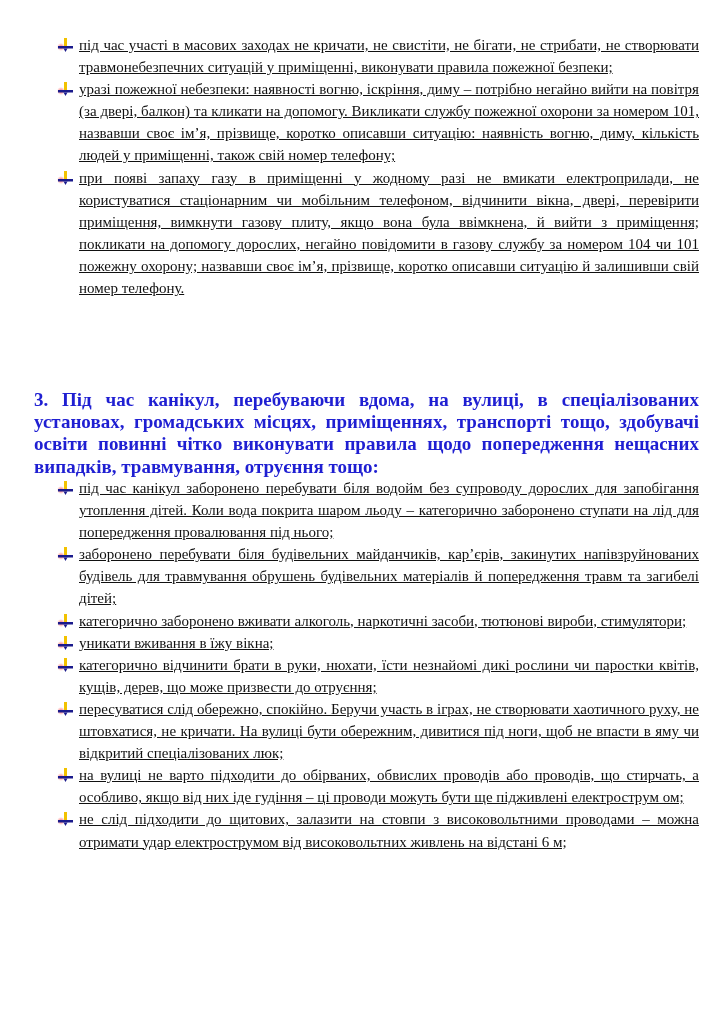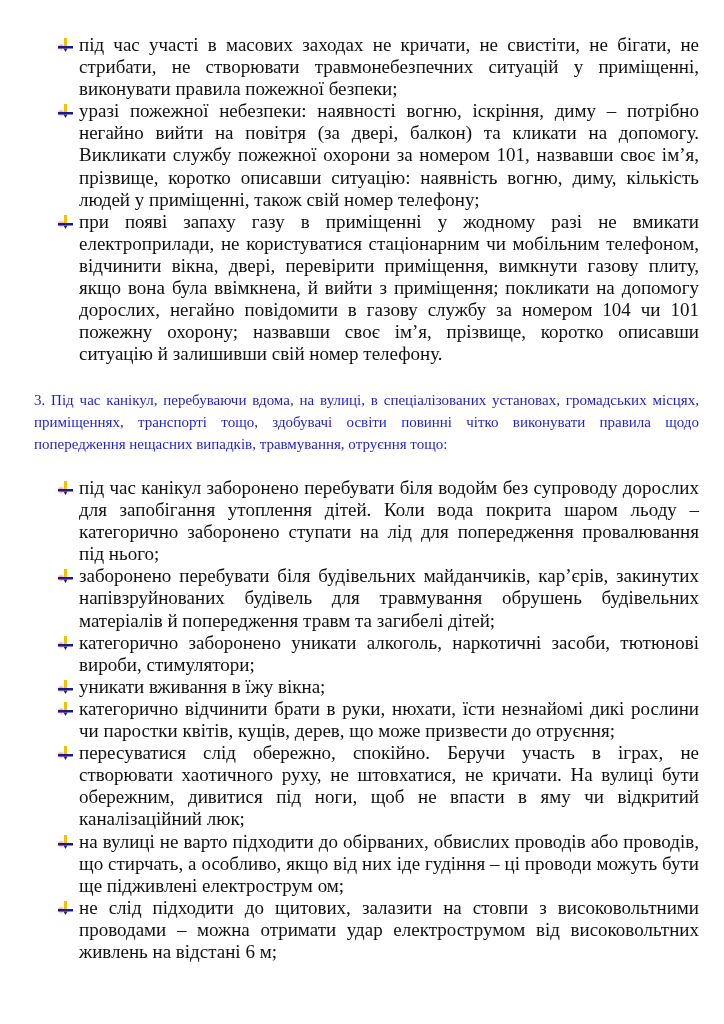--- a/index.html
+++ b/index.html
@@ -3,27 +3,27 @@
 <meta charset="utf-8">
 <style>
   html, body { margin: 0; padding: 0; background: #ffffff; }
   body { width: 724px; height: 1024px; position: relative; overflow: hidden; }
   .page {
     position: absolute; left: 0; top: 0; width: 724px; height: 1024px;
     font-family: "Liberation Serif", "DejaVu Serif", serif;
     color: #111111;
   }
   .list { position: absolute; left: 57px; width: 642px; }
-  .item { position: relative; padding-left: 22px; font-size: 19px; line-height: 22.1px; text-align: justify; }
+  .item { position: relative; padding-left: 22px; font-size: 15px; line-height: 22.1px; text-align: justify; text-decoration: underline; }
   .item .text { display: block; text-align: justify; }
   .bullet { position: absolute; left: 0; top: 4px; width: 16px; height: 16px; }
   .bullet svg { display: block; }
   .heading {
     position: absolute; left: 34px; top: 389px; width: 665px;
-    font-weight: normal; color: #1f1fd2; font-size: 15px; line-height: 22.2px;
+    font-weight: bold; color: #1f1fd2; font-size: 19px; line-height: 22.2px;
     text-align: justify;
   }
   #list1 { top: 34px; }
   #list2 { top: 477px; }
 </style>
 </head>
 <body>
 
 <div class="page">
 
@@ -126,21 +126,21 @@
                 <stop offset="0%" stop-color="#ff5a5a" stop-opacity="0.9"></stop>
                 <stop offset="100%" stop-color="#ff5a5a" stop-opacity="0"></stop>
               </radialGradient>
             </defs>
             <ellipse cx="4" cy="9" rx="4" ry="4" fill="url(#g)"></ellipse>
             <rect x="7" y="0" width="3" height="8" fill="#f2c200"></rect>
             <rect x="1" y="8" width="15" height="2.5" fill="#1a1a8c"></rect>
             <polygon points="6.5,10.5 10.5,10.5 8.5,14" fill="#1a1a8c"></polygon>
           </svg>
         </span>
-      <span class="text">категорично заборонено уникати алкоголь, наркотичні засоби, тютюнові вироби, стимулятори;</span>
+      <span class="text">категорично заборонено вживати алкоголь, наркотичні засоби, тютюнові вироби, стимулятори;</span>
     </div>
     <div class="item">
       <span class="bullet">
           <svg width="16" height="16" viewBox="0 0 16 16">
             <defs>
               <radialGradient id="g" cx="50%" cy="50%" r="50%">
                 <stop offset="0%" stop-color="#ff5a5a" stop-opacity="0.9"></stop>
                 <stop offset="100%" stop-color="#ff5a5a" stop-opacity="0"></stop>
               </radialGradient>
             </defs>
@@ -177,21 +177,21 @@
                 <stop offset="0%" stop-color="#ff5a5a" stop-opacity="0.9"></stop>
                 <stop offset="100%" stop-color="#ff5a5a" stop-opacity="0"></stop>
               </radialGradient>
             </defs>
             <ellipse cx="4" cy="9" rx="4" ry="4" fill="url(#g)"></ellipse>
             <rect x="7" y="0" width="3" height="8" fill="#f2c200"></rect>
             <rect x="1" y="8" width="15" height="2.5" fill="#1a1a8c"></rect>
             <polygon points="6.5,10.5 10.5,10.5 8.5,14" fill="#1a1a8c"></polygon>
           </svg>
         </span>
-      <span class="text">пересуватися слід обережно, спокійно. Беручи участь в іграх, не створювати хаотичного руху, не штовхатися, не кричати. На вулиці бути обережним, дивитися під ноги, щоб не впасти в яму чи відкритий каналізаційний люк;</span>
+      <span class="text">пересуватися слід обережно, спокійно. Беручи участь в іграх, не створювати хаотичного руху, не штовхатися, не кричати. На вулиці бути обережним, дивитися під ноги, щоб не впасти в яму чи відкритий спеціалізованих люк;</span>
     </div>
     <div class="item">
       <span class="bullet">
           <svg width="16" height="16" viewBox="0 0 16 16">
             <defs>
               <radialGradient id="g" cx="50%" cy="50%" r="50%">
                 <stop offset="0%" stop-color="#ff5a5a" stop-opacity="0.9"></stop>
                 <stop offset="100%" stop-color="#ff5a5a" stop-opacity="0"></stop>
               </radialGradient>
             </defs>

